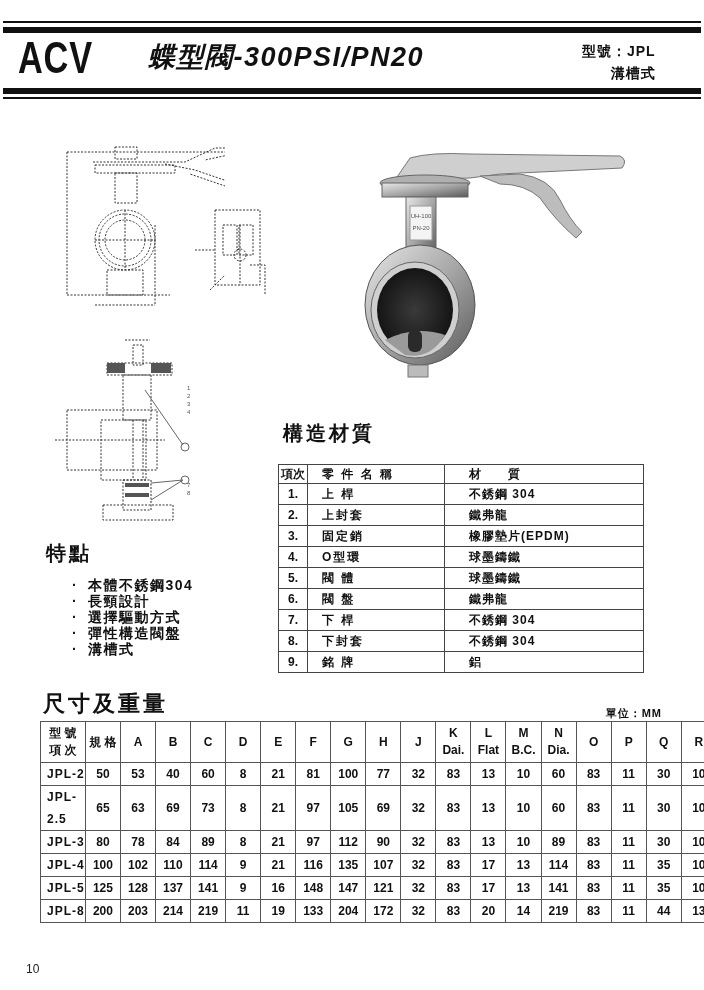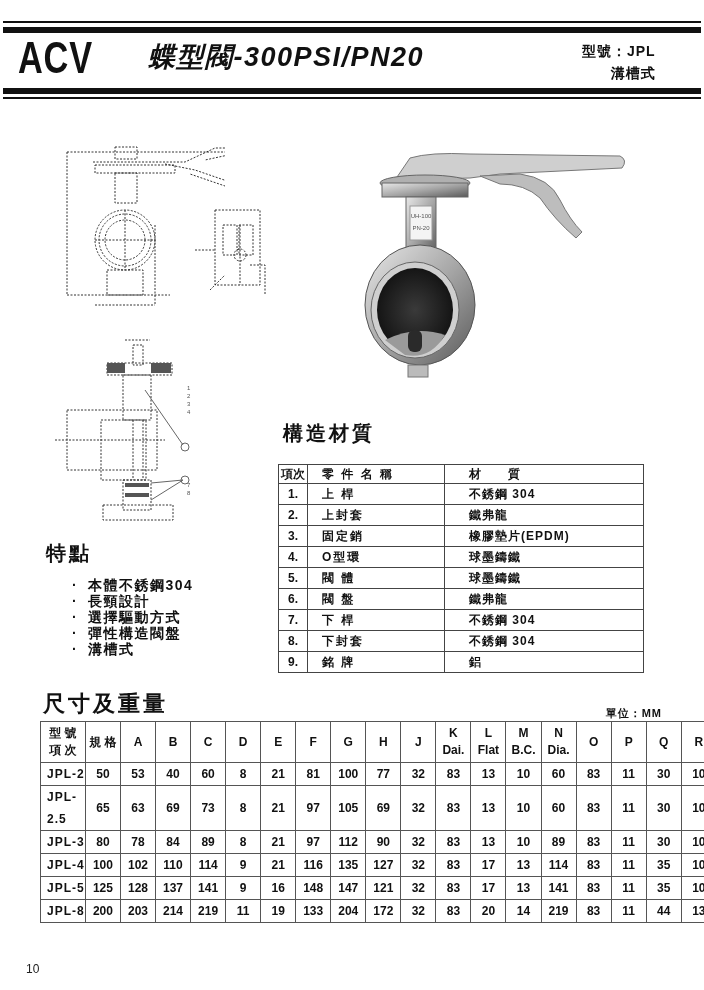--- a/index.html
+++ b/index.html
@@ -379,21 +379,21 @@
       <tr>
         <td class="model">JPL-4</td>
         <td>100</td>
         <td>102</td>
         <td>110</td>
         <td>114</td>
         <td>9</td>
         <td>21</td>
         <td>116</td>
         <td>135</td>
-        <td>127</td>
+        <td>107</td>
         <td>32</td>
         <td>83</td>
         <td>17</td>
         <td>13</td>
         <td>114</td>
         <td>83</td>
         <td>11</td>
         <td>35</td>
         <td>10</td>
       </tr>

